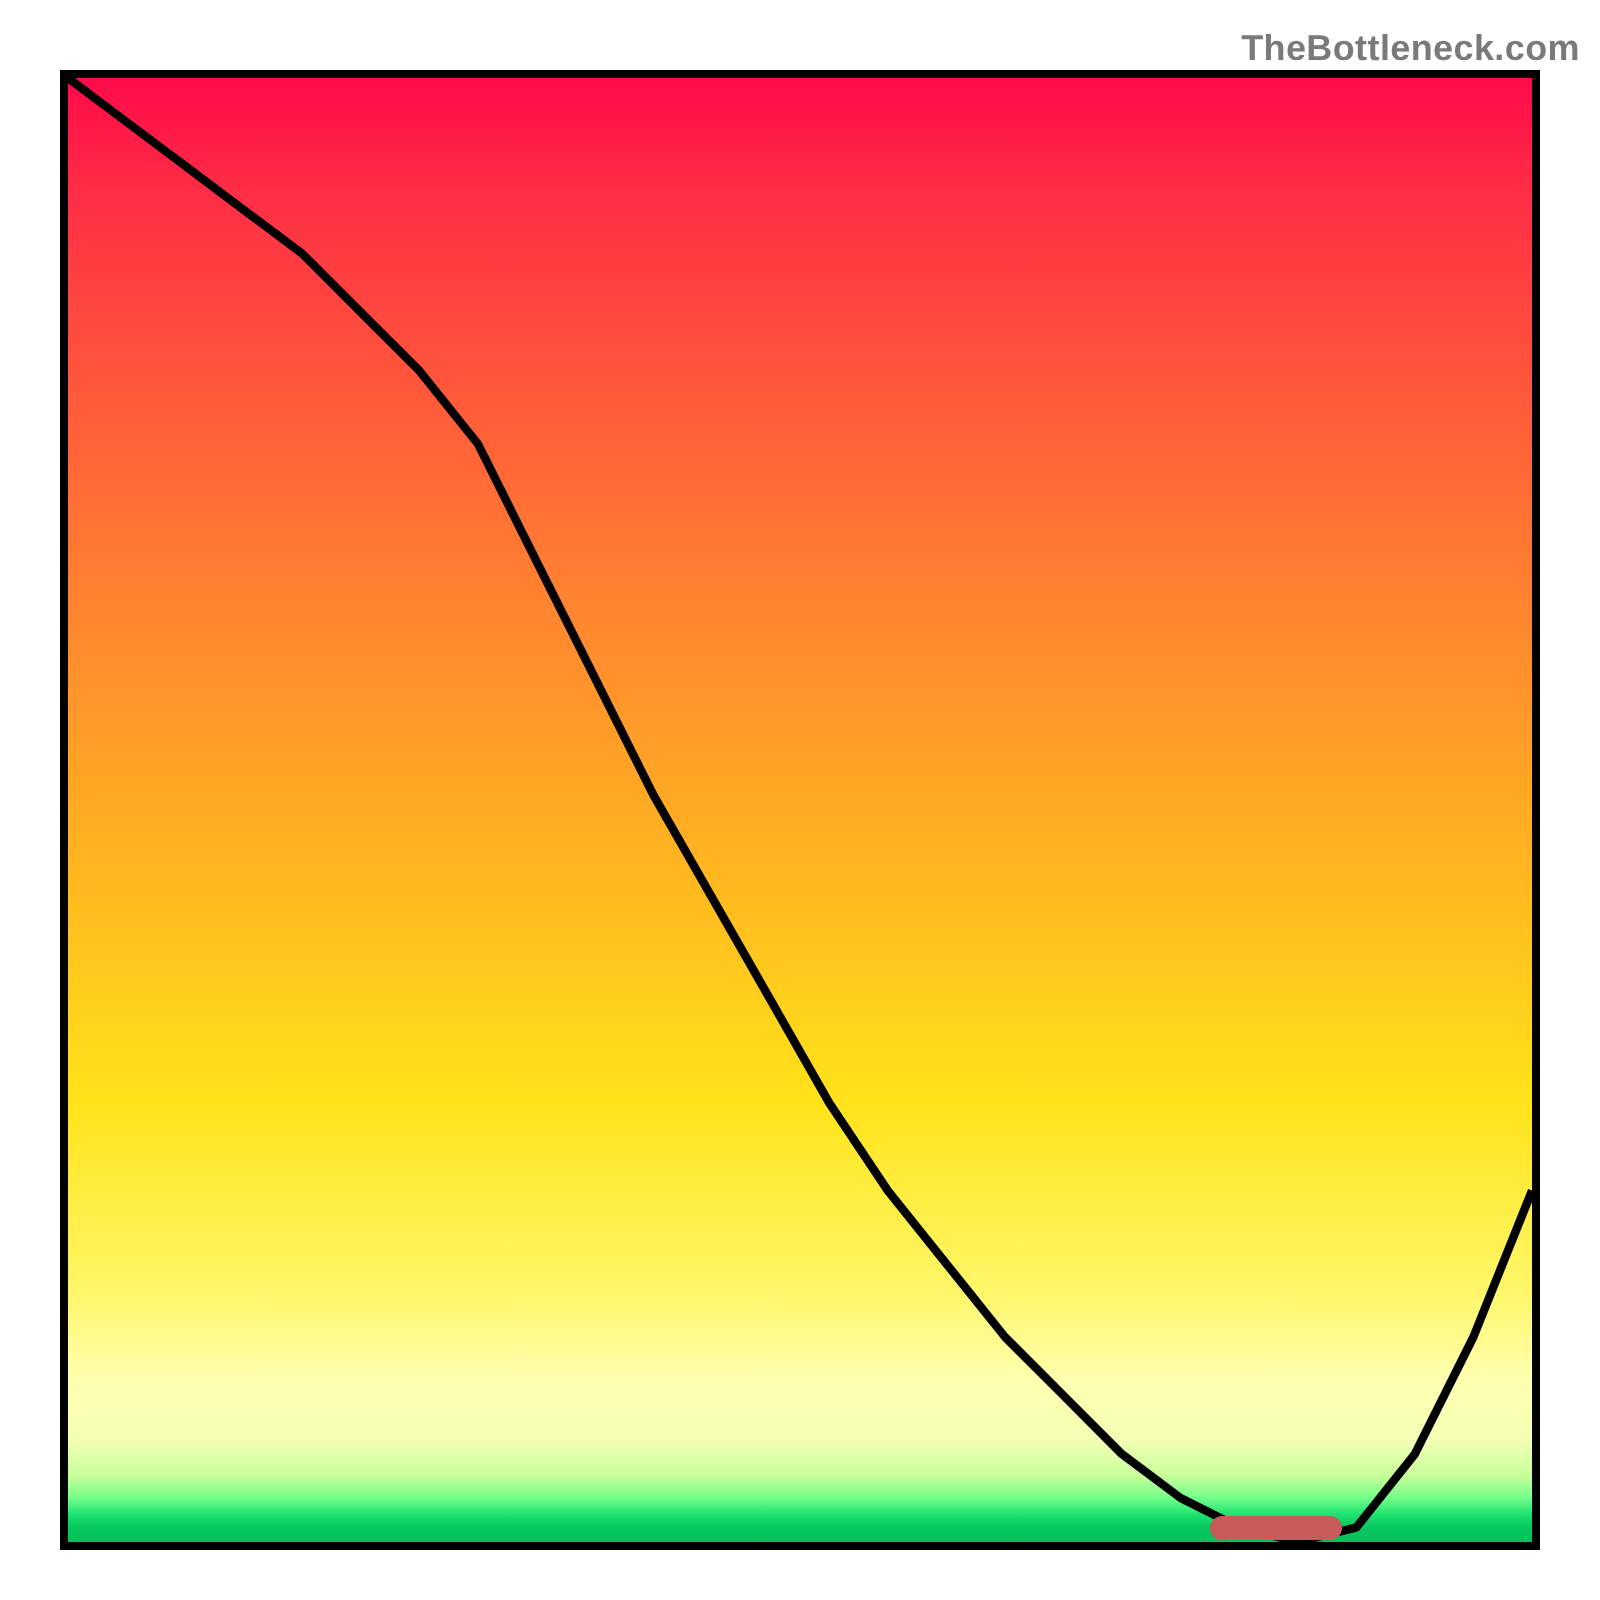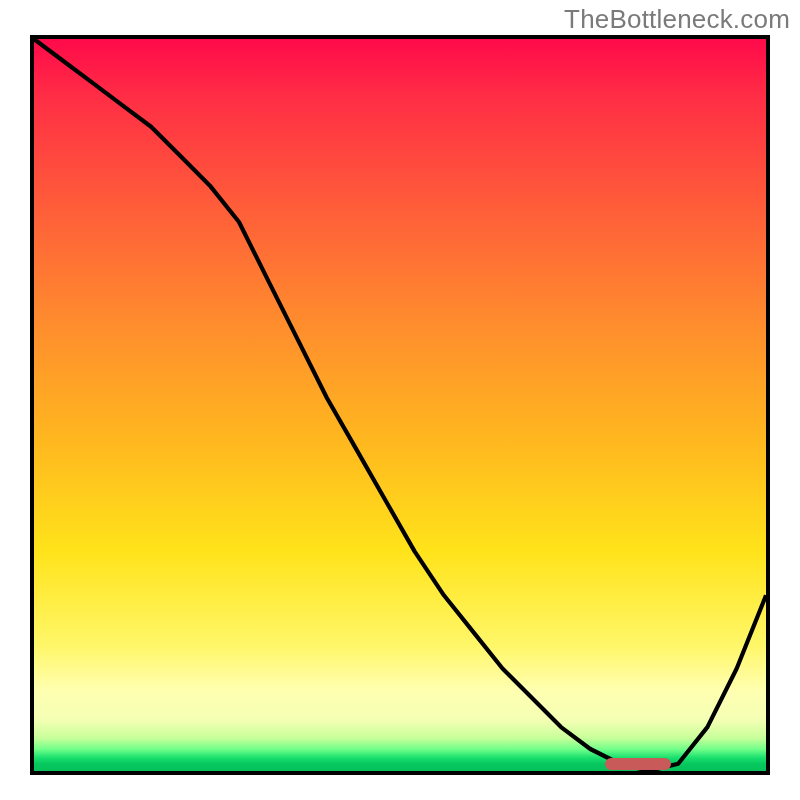--- a/index.html
+++ b/index.html
@@ -11,24 +11,24 @@
     background: #ffffff;
     font-family: Arial, Helvetica, sans-serif;
   }
   .frame {
     position: relative;
     width: 800px;
     height: 800px;
   }
   .watermark {
     position: absolute;
-    top: 4px;
+    top: 14px;
     right: 10px;
-    font-size: 26px;
-    font-weight: 400;
+    font-size: 18px;
+    font-weight: 700;
     color: #7a7a7a;
     letter-spacing: 0.2px;
     user-select: none;
   }
   .plot {
     position: absolute;
     left: 30px;
     top: 35px;
     width: 740px;
     height: 740px;

